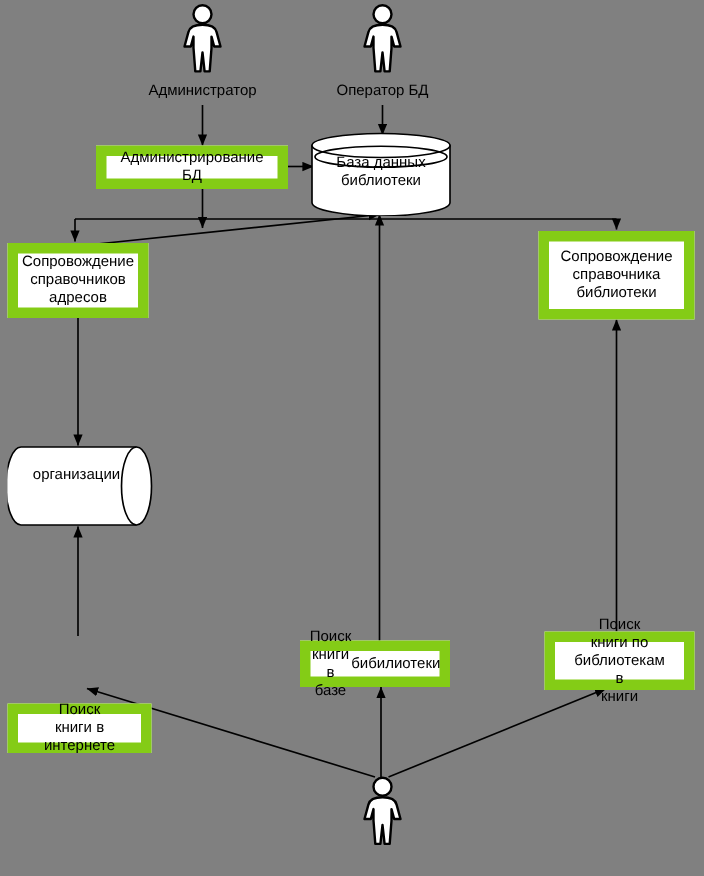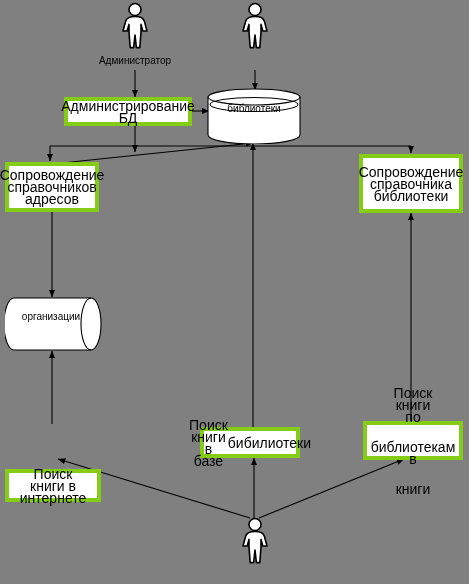--- a/index.html
+++ b/index.html
@@ -29,22 +29,22 @@
     box-sizing: border-box;
     display: flex;
     align-items: center;
     justify-content: center;
     text-align: center;
     color: #000;
     z-index: 5;
   }
   .usecase-box {
     background: #ffffff;
-    border: 4px solid #84cc16;
-    font-size: 14px;
+    border: 7px solid #84cc16;
+    font-size: 10px;
     line-height: 12px;
     padding: 2px 20px;
   }
   .actor {
     position: absolute;
     z-index: 6;
   }
   .actor-label {
     position: absolute;
     text-align: center;
@@ -132,20 +132,21 @@
       <circle cx="17" cy="7.5" r="6"></circle>
       <path d="M17,14.5
                C11.6,14.5 8.4,16.2 7.6,19.4
                L5.0,29.0 L9.2,29.0 L11.0,22.4
                L11.0,30.0 L12.2,45.6 L15.6,45.6 L17,33.0
                L18.4,45.6 L21.8,45.6 L23.0,30.0 L23.0,22.4
                L24.8,29.0 L29.0,29.0 L26.4,19.4
                C25.6,16.2 22.4,14.5 17,14.5 Z"></path>
     </g>
   </svg>
+  <div class="actor-label" style="left:195px; top:55px; width:120px;">Оператор БД</div>
 
   <svg class="actor" style="left:238px; top:517px;" width="34" height="48" viewBox="0 0 34 48" xmlns="http://www.w3.org/2000/svg">
     <g fill="#ffffff" stroke="#000000" stroke-width="1.6" stroke-linejoin="round">
       <circle cx="17" cy="7.5" r="6"></circle>
       <path d="M17,14.5
                C11.6,14.5 8.4,16.2 7.6,19.4
                L5.0,29.0 L9.2,29.0 L11.0,22.4
                L11.0,30.0 L12.2,45.6 L15.6,45.6 L17,33.0
                L18.4,45.6 L21.8,45.6 L23.0,30.0 L23.0,22.4
                L24.8,29.0 L29.0,29.0 L26.4,19.4
@@ -154,20 +155,21 @@
   </svg>
 
   <svg class="shape-svg" style="left:207px; top:88px;" width="94" height="56" viewBox="0 0 94 56" xmlns="http://www.w3.org/2000/svg">
     <g fill="#ffffff" stroke="#000000" stroke-width="1.1">
       <path d="M1,9 L1,47 A46,9 0 0 0 93,47 L93,9 Z"></path>
       <ellipse cx="47" cy="9" rx="46" ry="8"></ellipse>
       <ellipse cx="47" cy="16.5" rx="44" ry="7" fill="none"></ellipse>
     </g>
   </svg>
   <div class="cyl-label" style="left:207px; top:103px; width:94px;">
+    <div>База данных</div>
     <div>библиотеки</div>
   </div>
 
   <svg class="shape-svg" style="left:5px; top:297px;" width="104" height="54" viewBox="0 0 104 54" xmlns="http://www.w3.org/2000/svg">
     <g fill="#ffffff" stroke="#000000" stroke-width="1.1">
       <path d="M9,1 L86,1 A10,26 0 0 1 86,53 L9,53 A10,26 0 0 1 9,1 Z"></path>
       <path d="M86,1 A10,26 0 0 0 86,53" fill="none"></path>
     </g>
   </svg>
   <div class="cyl-label" style="left:5px; top:311px; width:92px;">
@@ -193,19 +195,19 @@
   <div class="node usecase-box" style="left:5px; top:426px; width:96px; height:33px; flex-direction:column;margin-top:43px;">
     <div>Поиск книги в</div>
     <div>интернете</div>
   </div>
 
   <div class="node usecase-box" style="left:200px; top:427px; width:100px; height:31px; ">
     <div>Поиск книги в базе</div>
     <div>бибилиотеки</div>
   </div>
 
-  <div class="node usecase-box" style="left:363px; top:421px; width:100px; height:39px; flex-direction:column;gap:18px;">
+  <div class="node usecase-box" style="left:363px; top:421px; width:100px; height:39px; flex-direction:column;">
     <div>Поиск книги по</div>
     <div>библиотекам в</div>
     <div>книги</div>
   </div>
 
 </div>
 
 </body></html>

